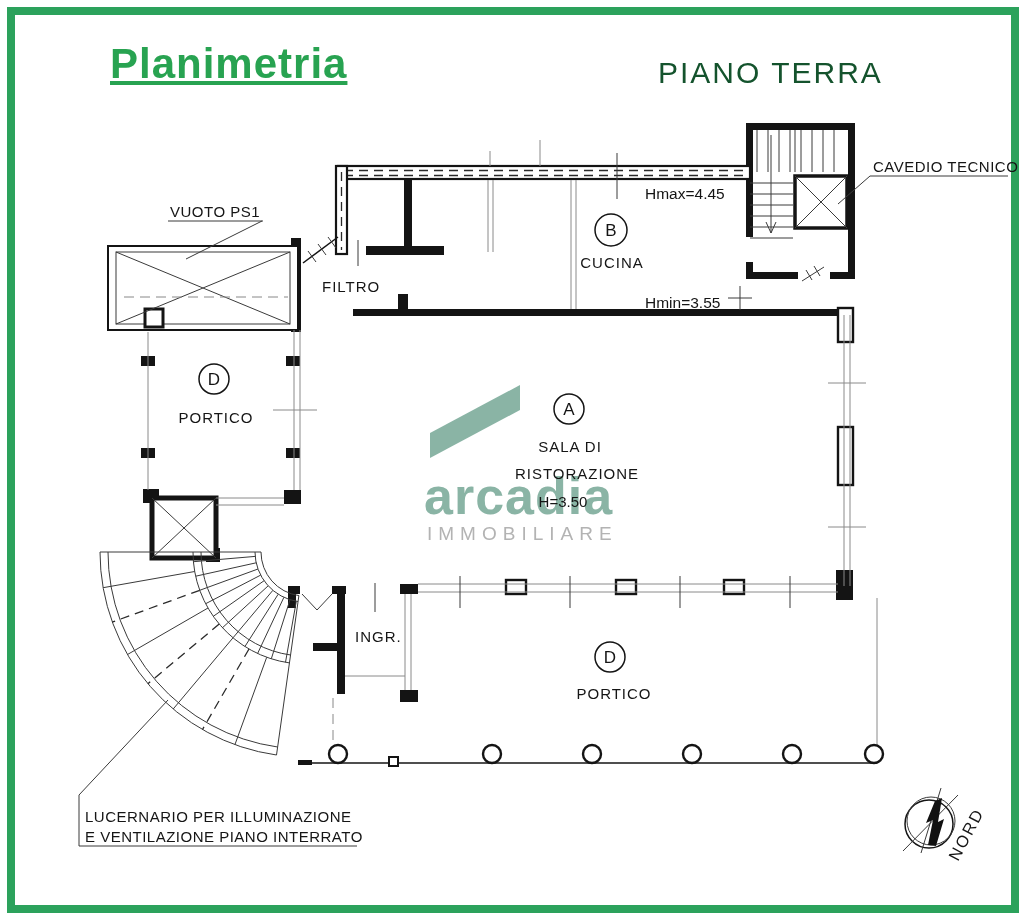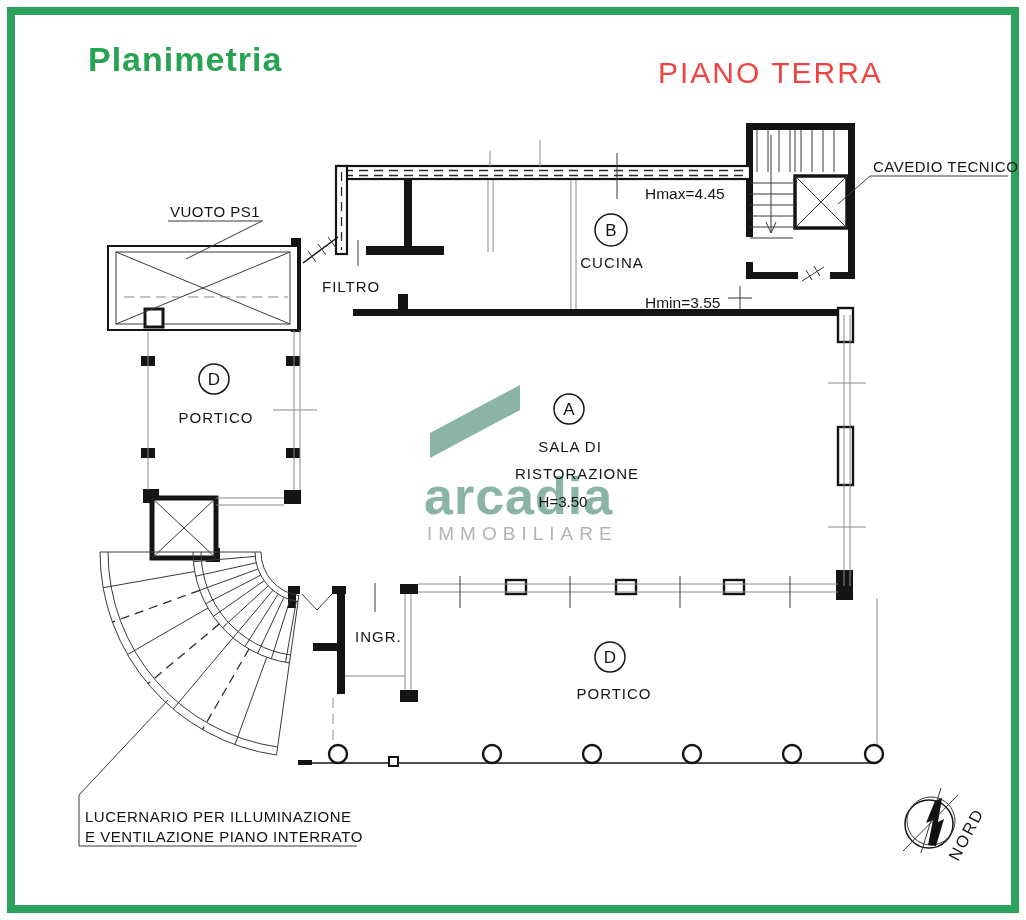--- a/index.html
+++ b/index.html
@@ -1,21 +1,21 @@
 <!DOCTYPE html>
 <html style="--frame: #2ca25c; --title: #28a351; --brand-green: #8ab4a5; --brand-gray: #b3b3b3;"><head>
 <meta charset="utf-8">
 <style>
   html,body{margin:0;padding:0;background:#fff;}
   .page{position:relative;width:1026px;height:920px;background:#fff;overflow:hidden;
         font-family:"Liberation Sans",sans-serif;}
-  .page-title{position:absolute;left:88px;top:40px;font-size:34px;font-weight:bold;
-        letter-spacing:1px;color:var(--title,#28a351);}
+  .page-title{position:absolute;left:110px;top:40px;font-size:42px;font-weight:bold;
+        letter-spacing:1px;color:var(--title,#28a351);text-decoration:underline;}
   .floor-label{position:absolute;left:658px;top:56px;font-size:30px;font-weight:400;
-        letter-spacing:2px;color:#ef4444;}
+        letter-spacing:2px;color:#14532d;}
   svg{position:absolute;left:0;top:0;}
   svg text{font-family:"Liberation Sans",sans-serif;fill:#151515;}
   .lbl{font-size:15px;}
   .lbl-b{font-size:15.5px;}
   .letter{font-size:17px;}
   .thin{stroke:#3a3a3a;stroke-width:1;fill:none;}
   .thin15{stroke:#141414;stroke-width:1.5;fill:none;}
   .gray{stroke:#8a8a8a;stroke-width:1;fill:none;}
   .wallb{fill:#141414;stroke:none;}
   .wallw{fill:#ffffff;stroke:#141414;}

